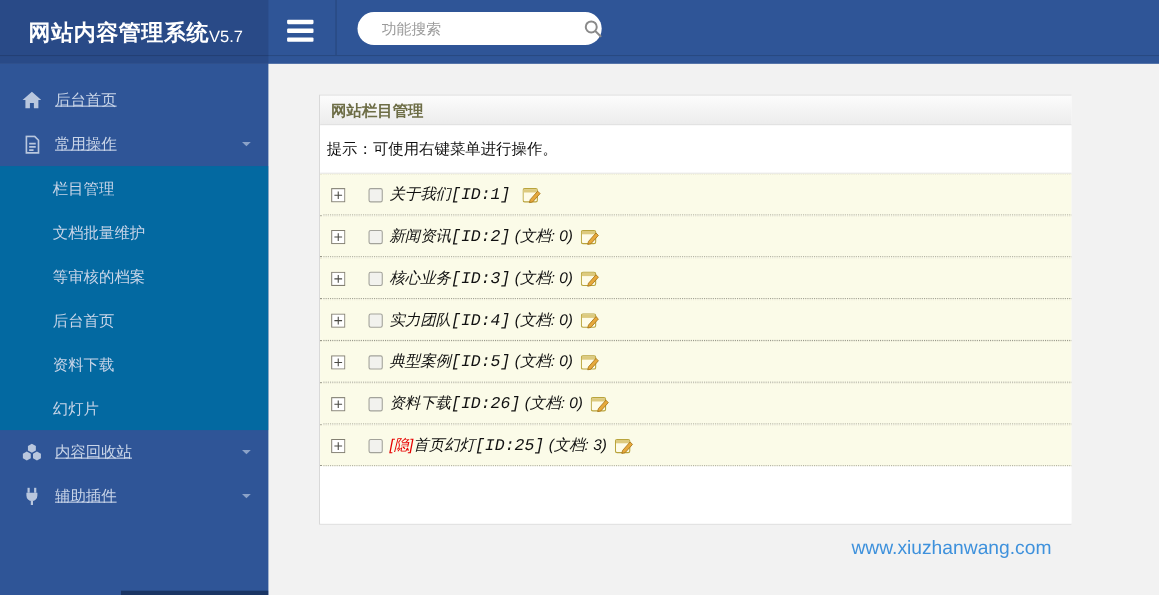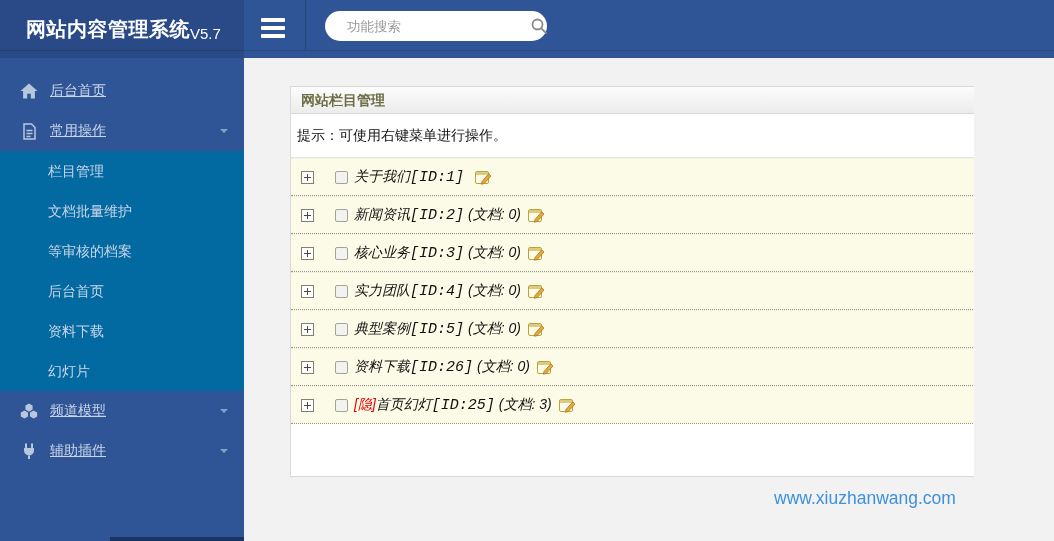--- a/index.html
+++ b/index.html
@@ -122,21 +122,21 @@
   </div>
 
   <div class="side-item">
     <span class="side-icon">
       <svg width="18" height="16" viewBox="0 0 18 16" fill="currentColor">
         <path d="M9 0.5l3.6 2v4.1L9 8.7 5.4 6.6V2.5z"></path>
         <path d="M4.4 7.4l3.6 2v4.1l-3.6 2.1-3.6-2.1V9.4z"></path>
         <path d="M13.6 7.4l3.6 2v4.1l-3.6 2.1-3.6-2.1V9.4z"></path>
       </svg>
     </span>
-    <span class="side-label">频道模型</span>
+    <span class="side-label">内容回收站</span>
     <span class="caret"></span>
   </div>
 
   <div class="side-item">
     <span class="side-icon">
       <svg width="16" height="16" viewBox="0 0 16 16">
         <path d="M5 0.5v4.5M11 0.5v4.5" stroke="currentColor" stroke-width="2" fill="none"></path>
         <path d="M3 5h10v2.5a5 5 0 0 1-5 5 5 5 0 0 1-5-5z" fill="currentColor"></path>
         <path d="M8 12.5V16" stroke="currentColor" stroke-width="2" fill="none"></path>
       </svg>

